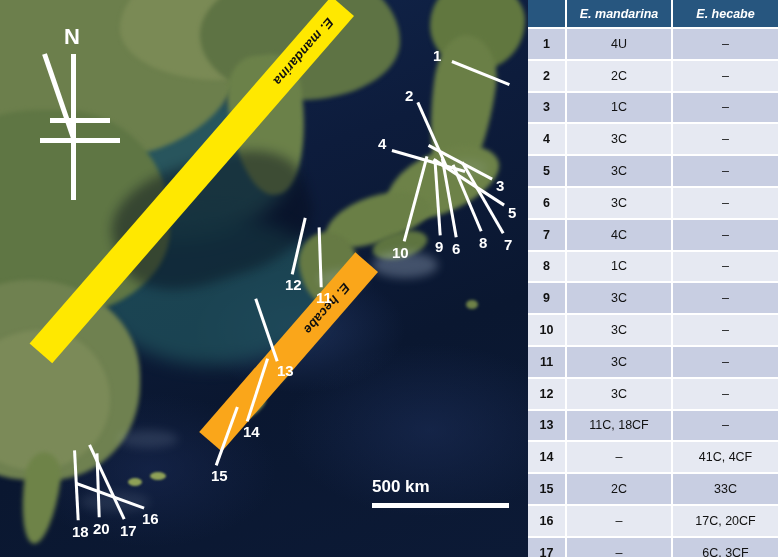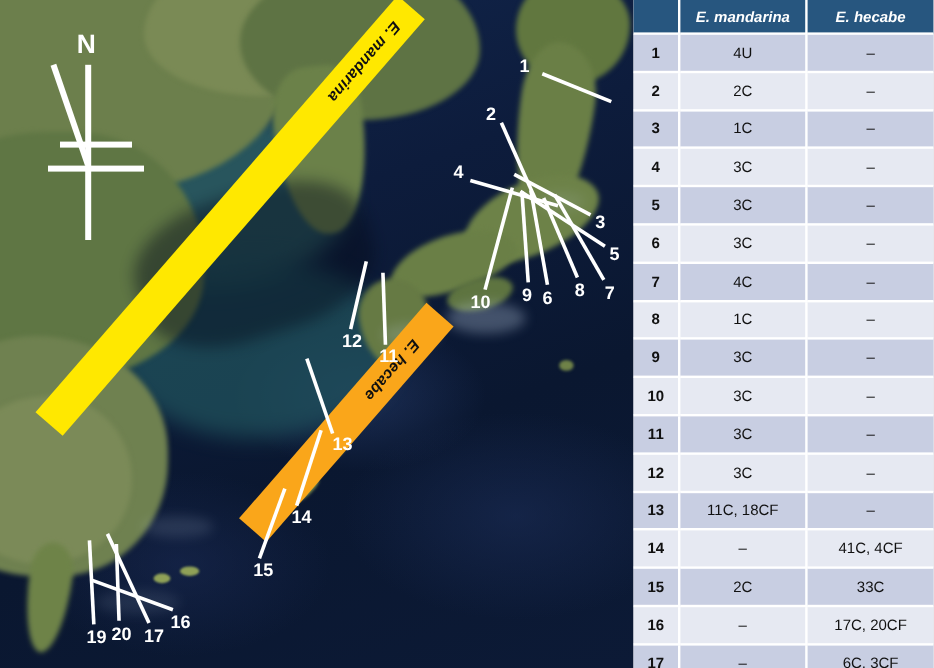--- a/index.html
+++ b/index.html
@@ -181,23 +181,27 @@
         <div class="mlabel" style="left: 243px; top: 424px;">14</div>
         <div class="leader" style="left: 216px; top: 464px; width: 62px; transform: rotate(290deg);"></div>
         <div class="mlabel" style="left: 211px; top: 468px;">15</div>
         <div class="leader" style="left: 144px; top: 507px; width: 72px; transform: rotate(200deg);"></div>
         <div class="mlabel" style="left: 142px; top: 511px;">16</div>
         <div class="leader" style="left: 124px; top: 518px; width: 82px; transform: rotate(245deg);"></div>
         <div class="mlabel" style="left: 120px; top: 523px;">17</div>
         <div class="leader" style="left: 99px; top: 516px; width: 64px; transform: rotate(268deg);"></div>
         <div class="mlabel" style="left: 93px; top: 521px;">20</div>
         <div class="leader" style="left: 78px; top: 519px; width: 70px; transform: rotate(267deg);"></div>
-        <div class="mlabel" style="left: 72px; top: 524px;">19</div>
+        <div class="mlabel" style="left: 72px; top: 524px;">18</div>
       </div>
 
+    <div id="scale">
+      <div class="txt">500 km</div>
+      <div class="rule"></div>
+    </div>
   </div>
 
   <div id="tablepane">
     <table>
       <colgroup>
           <col class="c0">
           <col class="c1">
           <col class="c2">
         </colgroup>
       <thead>

